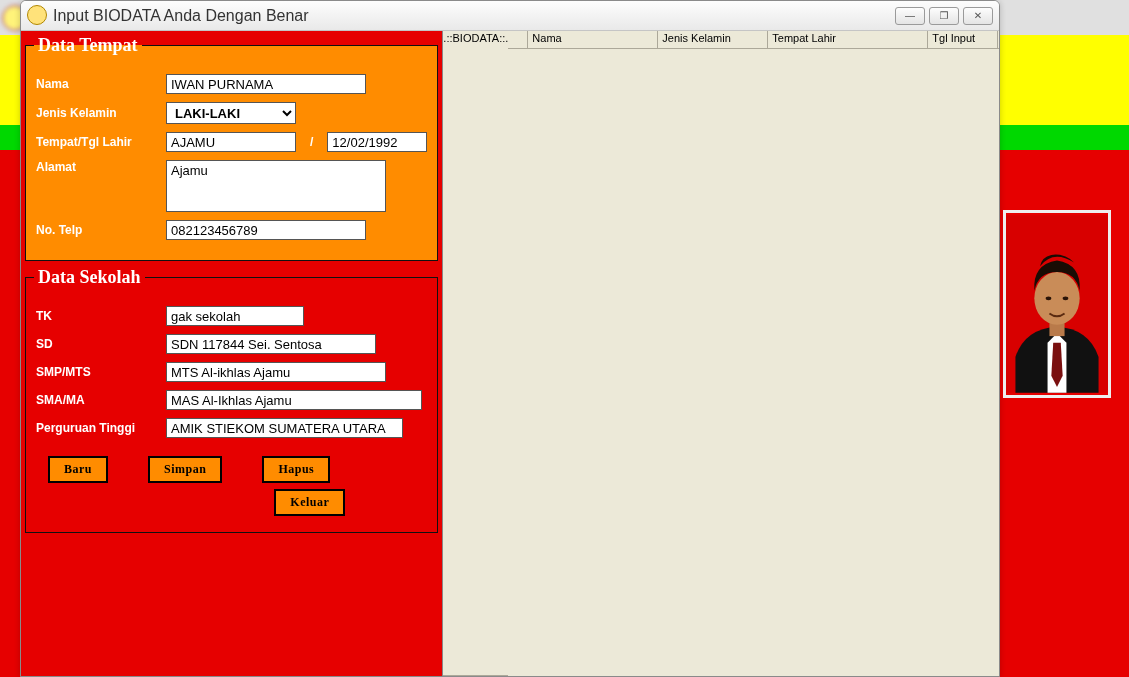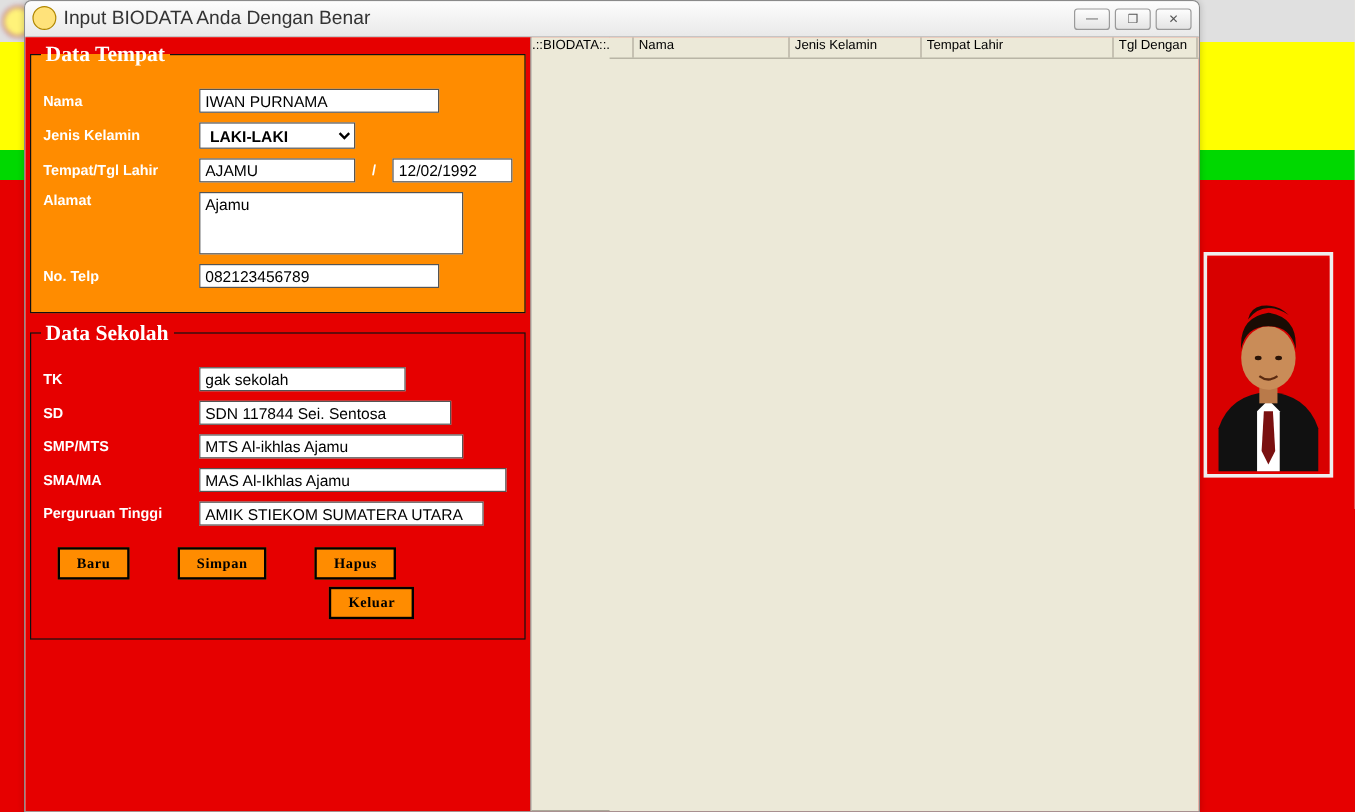--- a/index.html
+++ b/index.html
@@ -295,21 +295,21 @@
           <div class="lbl">No. Telp</div>
           <input type="text" class="w-m" value="082123456789" style="">
         </div>
       </fieldset>
 
       <fieldset class="fs-red">
         <legend>Data Sekolah</legend>
 
         <div class="form-row">
           <div class="lbl">TK</div>
-          <input type="text" style="width: 172px;" value="gak sekolah">
+          <input type="text" style="width: 138px;" value="gak sekolah">
         </div>
         <div class="form-row">
           <div class="lbl">SD</div>
           <input type="text" style="width: 210px;" value="SDN 117844 Sei. Sentosa">
         </div>
         <div class="form-row">
           <div class="lbl">SMP/MTS</div>
           <input type="text" style="width: 220px;" value="MTS Al-ikhlas Ajamu">
         </div>
         <div class="form-row">
@@ -333,21 +333,21 @@
 
     </div>
 
     <div class="right-col">
       <div class="grid-title">.::BIODATA::.</div>
       <div class="grid-head">
         <div class="hcell" style="width:20px"></div>
         <div class="hcell" style="width:130px">Nama</div>
         <div class="hcell" style="width:110px">Jenis Kelamin</div>
         <div class="hcell" style="width:160px">Tempat Lahir</div>
-        <div class="hcell" style="width:70px">Tgl Dengan</div>
+        <div class="hcell" style="width:70px">Tgl Input</div>
         <div class="hcell" style="flex:1">Alamat</div>
       </div>
       <div class="grid-body">
         <div class="grid-row-orange"></div>
       </div>
       <div class="hscroll">
         <div class="arrow">◄</div>
         <div class="track">
           <div class="thumb"></div>
         </div>

